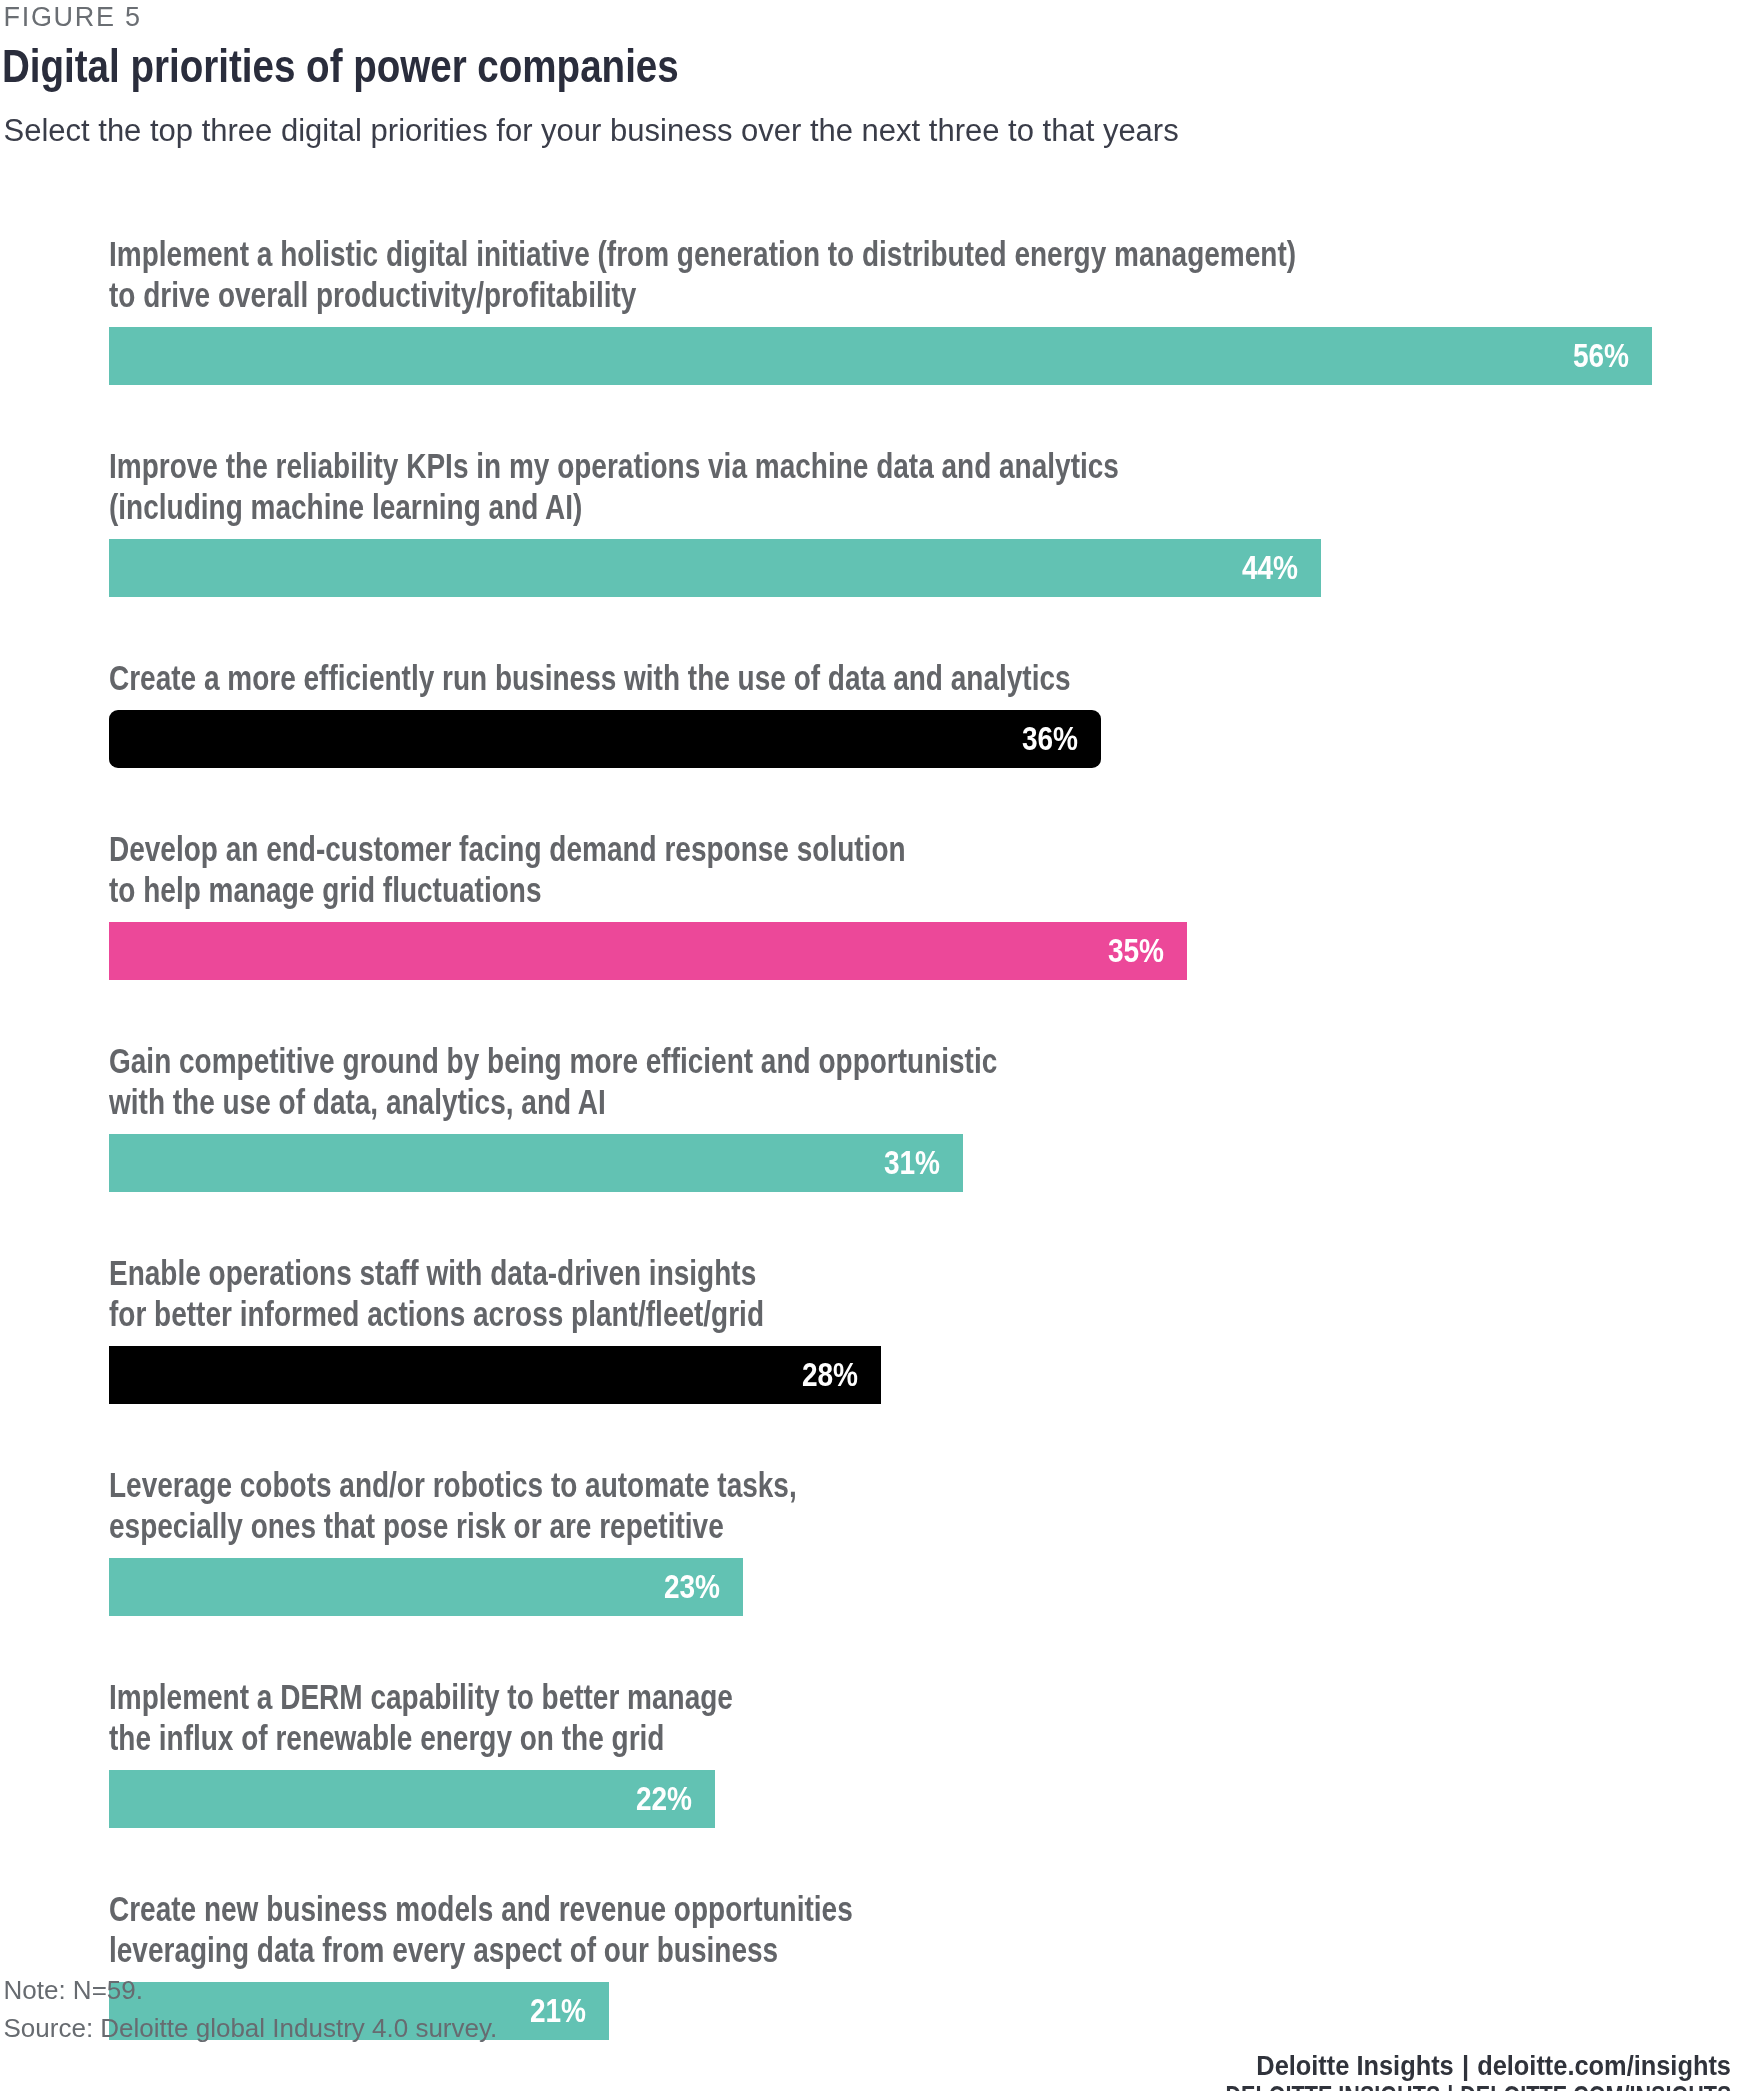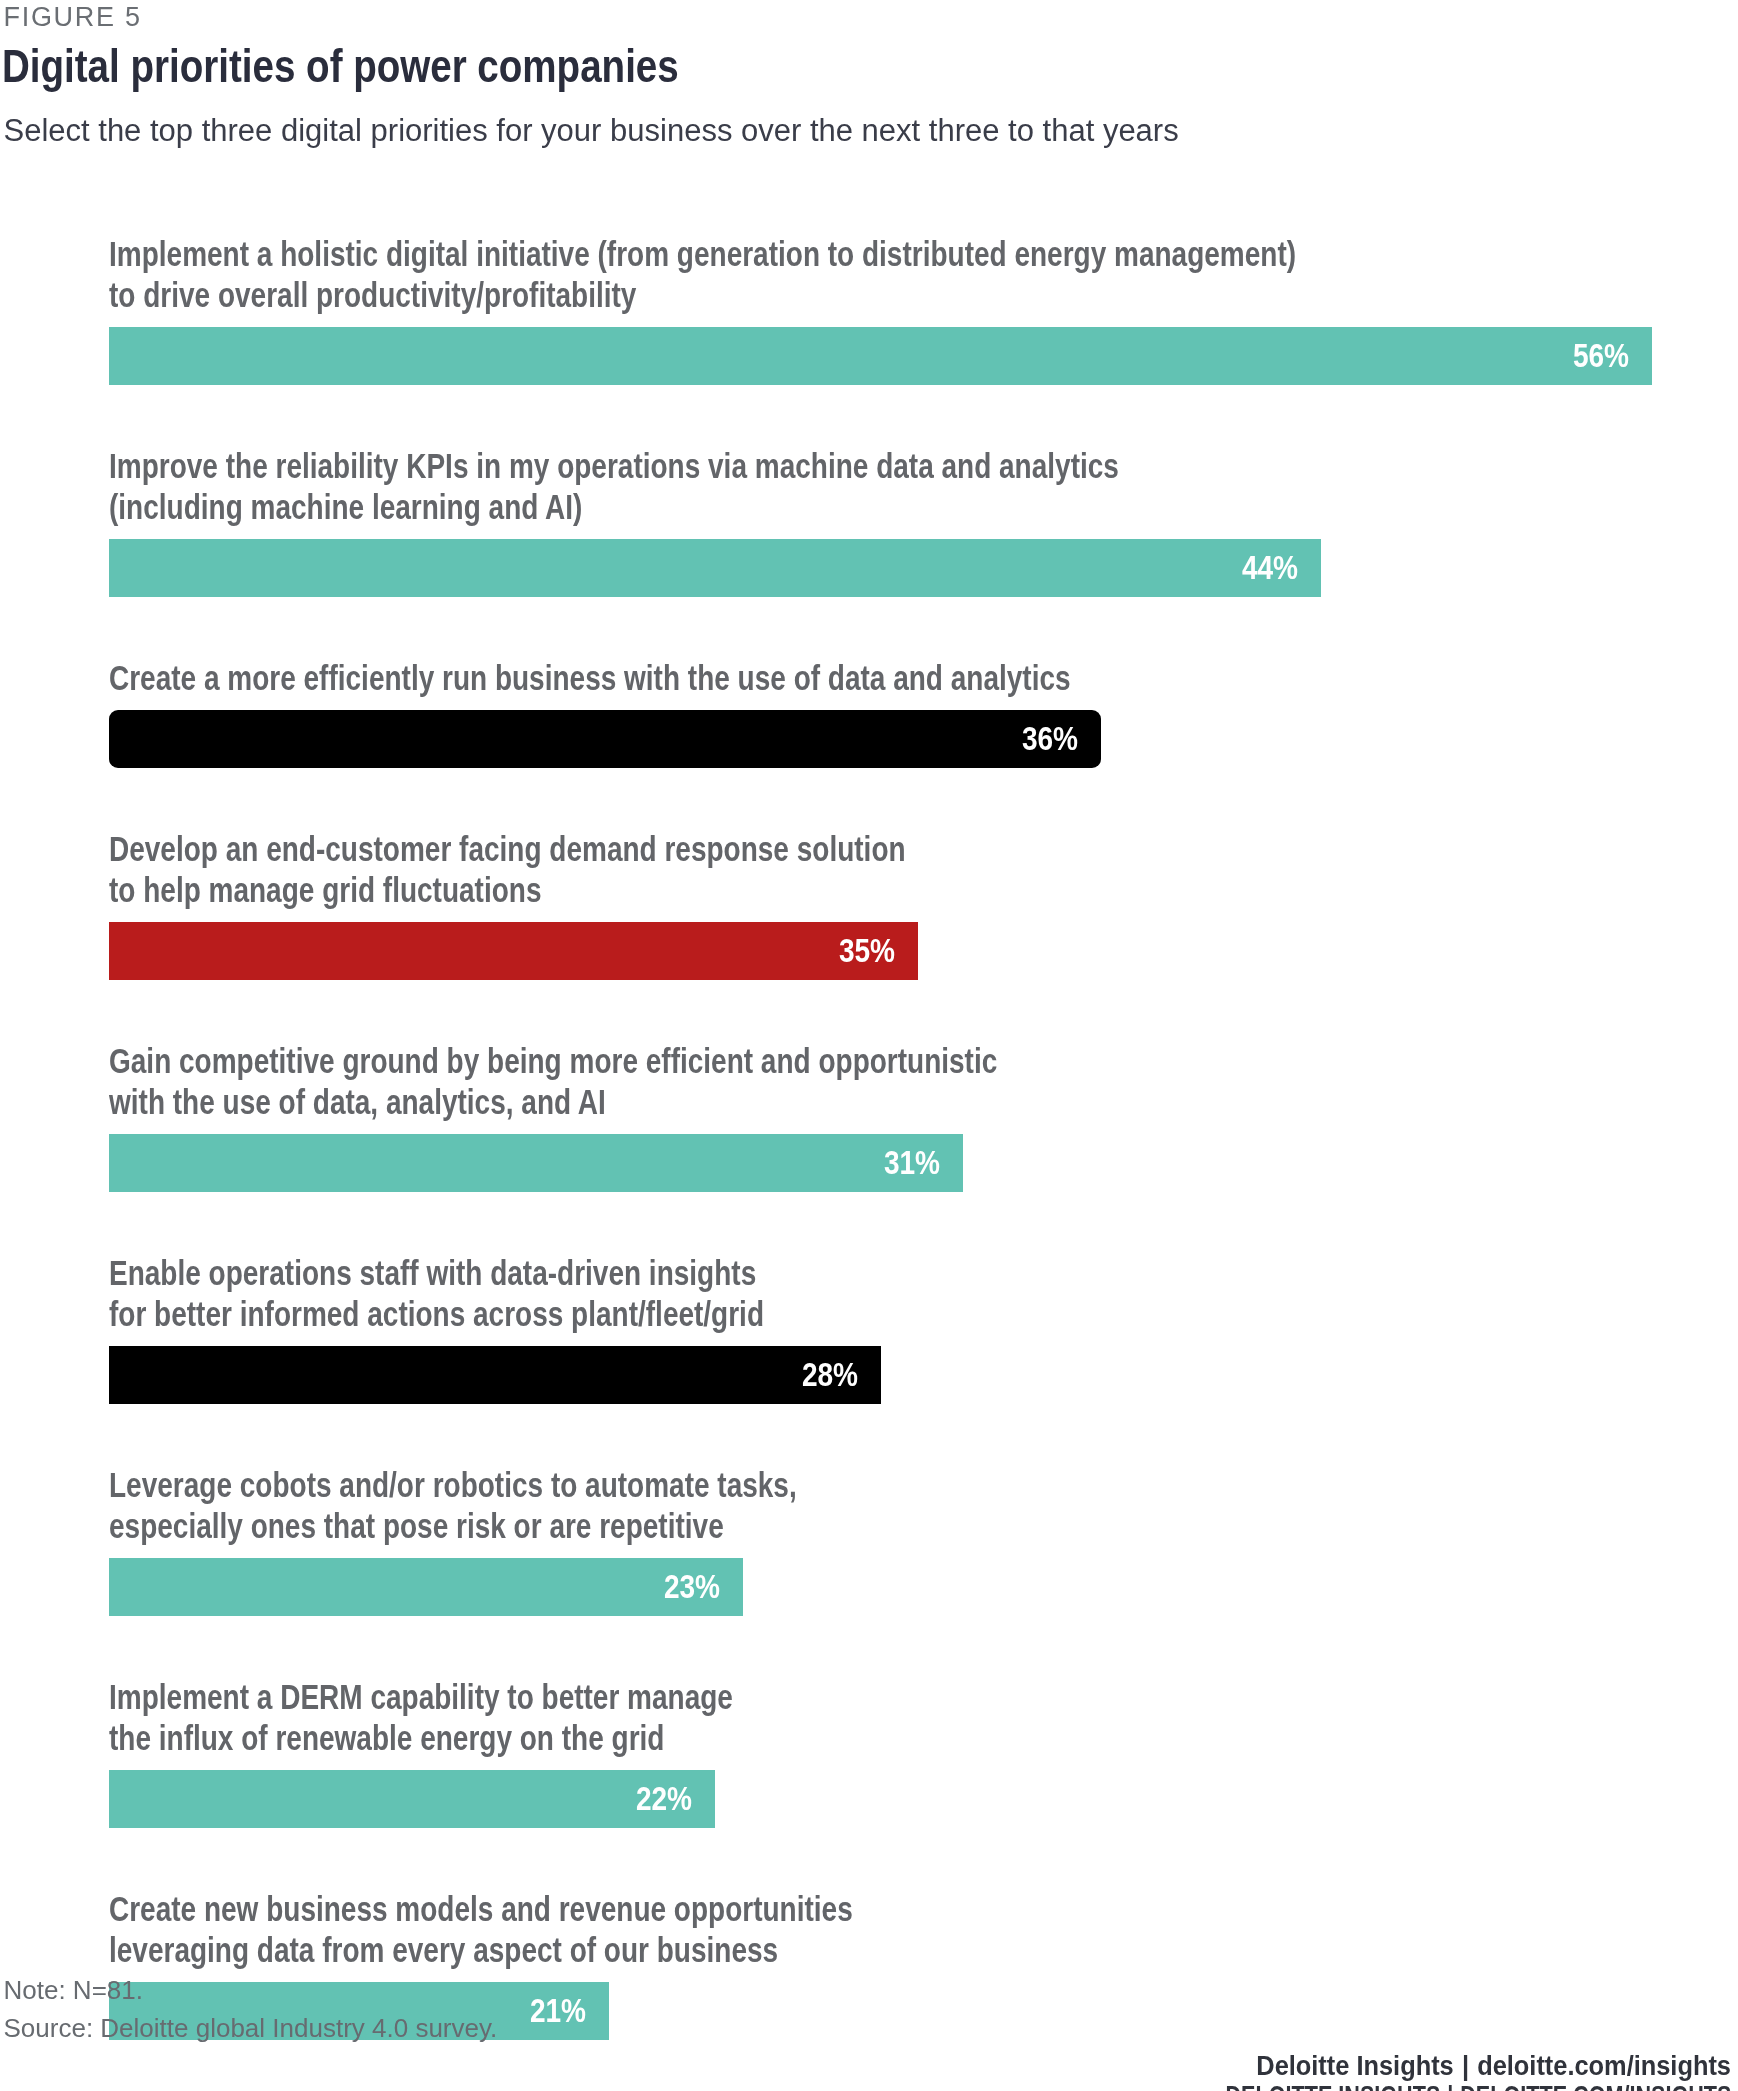--- a/index.html
+++ b/index.html
@@ -149,21 +149,21 @@
       </div>
       <div class="bar" style="width: 992px; background: #000000; border-radius: 9px;">
         <span class="bar-value" style="color: rgb(255, 255, 255);">36%</span>
       </div>
     </div>
     <div class="bar-row">
       <div class="row-label">
         <div class="label-line">Develop an end-customer facing demand response solution</div>
         <div class="label-line">to help manage grid fluctuations</div>
       </div>
-      <div class="bar" style="width: 809px; background: #b91c1c;">
+      <div class="bar" style="width: 1078px; background: #ec4899;">
         <span class="bar-value" style="color: rgb(255, 255, 255);">35%</span>
       </div>
     </div>
     <div class="bar-row">
       <div class="row-label">
         <div class="label-line">Gain competitive ground by being more efficient and opportunistic</div>
         <div class="label-line">with the use of data, analytics, and AI</div>
       </div>
       <div class="bar" style="width: 854px; background: rgb(98, 194, 179);">
         <span class="bar-value" style="color: rgb(255, 255, 255);">31%</span>
@@ -200,21 +200,21 @@
       <div class="row-label">
         <div class="label-line">Create new business models and revenue opportunities</div>
         <div class="label-line">leveraging data from every aspect of our business</div>
       </div>
       <div class="bar" style="width: 500px; background: rgb(98, 194, 179);">
         <span class="bar-value" style="color: rgb(255, 255, 255);">21%</span>
       </div>
     </div>
   </div>
 
-<div class="note-line note">Note: N=81.</div>
+<div class="note-line note">Note: N=59.</div>
 <div class="note-line source">Source: Deloitte global Industry 4.0 survey.</div>
 
 <div class="brand-line">
   <span>Deloitte Insights</span><span class="sep">|</span><span>deloitte.com/insights</span>
 </div>
 
 <div class="brand-line-clipped">
   <span>Deloitte Insights</span><span class="sep">|</span><span>deloitte.com/insights</span>
 </div>
 

